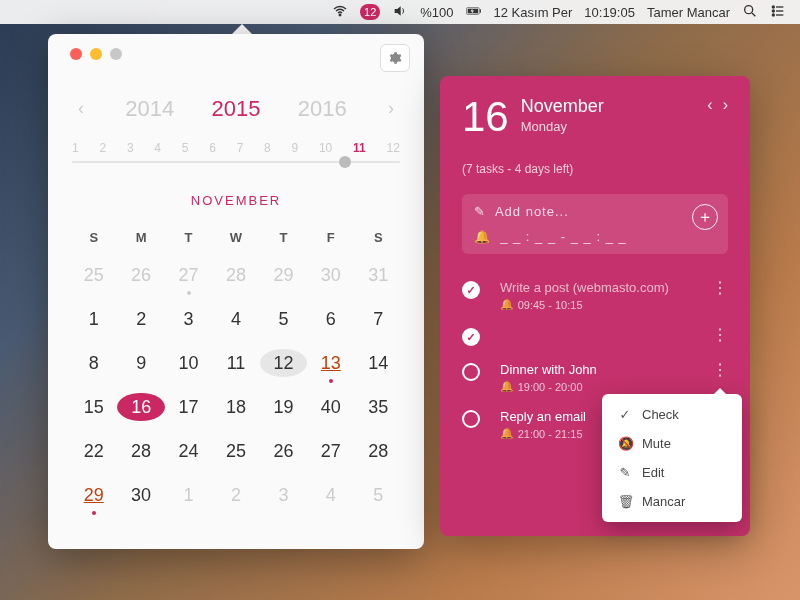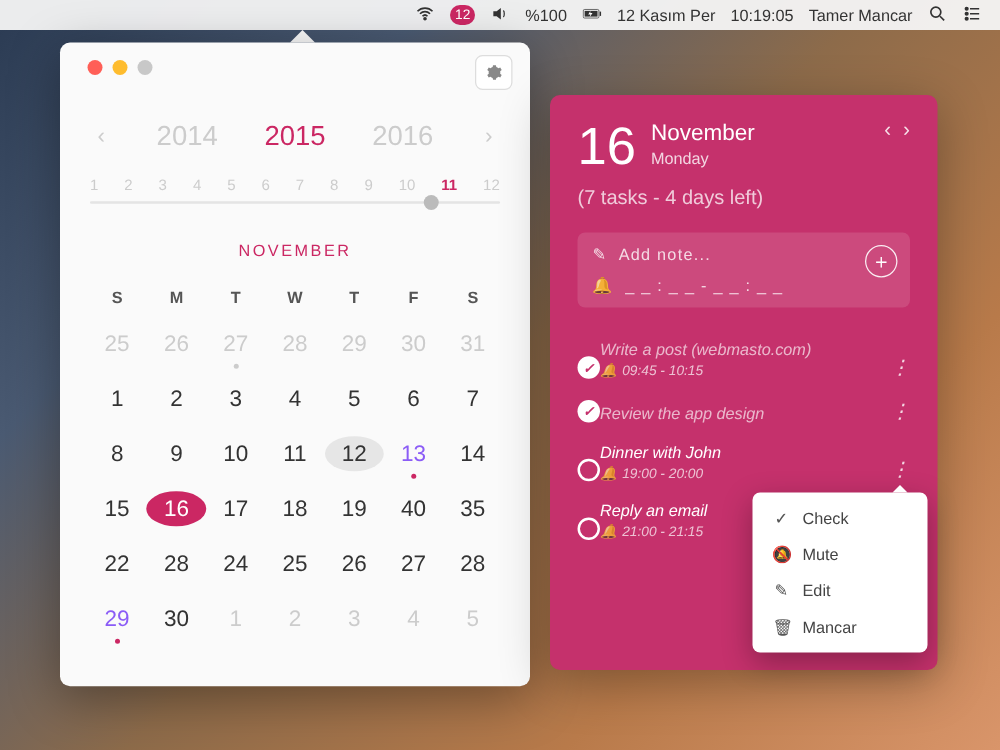--- a/index.html
+++ b/index.html
@@ -52,45 +52,45 @@
 .monthlabel { text-align:center; color:#cb2763; letter-spacing:2px; font-size:13px; font-weight:500; margin-top:30px;}
 .dowrow { display:flex; margin-top:22px;}
 .dowrow span, .week span { flex:1; text-align:center; }
 .dowrow span { font-size:13px; color:#555; font-weight:600;}
 .weeks { margin-top:6px;}
 .week { display:flex; margin-top:16px;}
 .week span { font-size:18px; color:#333; position:relative; height:28px; display:flex;align-items:center;justify-content:center;}
 .week span.other { color:#ccc;}
 .week span.today { background:#e6e6e6; border-radius:50%; width:28px; margin:0 auto;}
 .week span.sel { background:#cb2763; color:#fff; border-radius:50%; width:28px; margin:0 auto;}
-.week span.sunred { color:#8b5cf6;}
+.week span.sunred { color:#c2410c;text-decoration:underline;}
 .week span .dot { position:absolute; bottom:-6px; left:50%; transform:translateX(-50%); width:4px;height:4px;border-radius:50%;}
 .dot.pink{background:#cb2763;} .dot.grey{background:#ccc;}
 
 .tasks {
   position:absolute; top:76px; left:440px;
   width:310px; height:460px; background:#c5316c; border-radius:8px;
   box-shadow:0 10px 40px rgba(0,0,0,.3);
   color:#fff; padding:20px 22px;
 }
 .tasks .header { display:flex; align-items:flex-start; }
 .tasks .bignum { font-size:42px; font-weight:300; line-height:1;}
 .tasks .datebox { margin-left:12px; }
 .tasks .datebox .m { font-size:18px; font-weight:300;}
 .tasks .datebox .d { font-size:13px; opacity:.8; margin-top:2px;}
 .tasks .navchev { margin-left:auto; display:flex; gap:10px; font-size:16px; opacity:.85; cursor:pointer;}
-.tasks .sub { font-size:16px; opacity:.75; margin-top:12px;}
+.tasks .sub { font-size:12px; opacity:.75; margin-top:24px;}
 .addbox { margin-top:18px; background:rgba(255,255,255,.12); border-radius:6px; padding:10px 12px; position:relative;}
 .addline { display:flex; align-items:center; gap:10px; font-size:13px; color:rgba(255,255,255,.8);}
 .addline + .addline { margin-top:10px; }
 .addline .ph { letter-spacing:1px; }
 .plusbtn { position:absolute; right:10px; top:10px; width:26px;height:26px;border-radius:50%;
   border:1.5px solid rgba(255,255,255,.9); display:flex;align-items:center;justify-content:center;cursor:pointer;}
 .tasklist { margin-top:18px;}
-.task { display:flex; align-items:flex-end; gap:0; padding:8px 0; position:relative;font-style:italic;}
+.task { display:flex; align-items:flex-start; gap:20px; padding:8px 0; position:relative;}
 .task .chk { width:18px;height:18px;border-radius:50%; flex-shrink:0; margin-top:1px;}
 .chk.done{background:#fff;display:flex;align-items:center;justify-content:center;}
 .chk.done::after{content:"✓";color:#c5316c;font-size:11px;font-weight:bold;}
 .chk.open{border:2px solid #fff;}
 .task .body .title{font-size:13px;}
 .task.done .title{opacity:.65;}
 .task .body .time{font-size:11px;opacity:.7;margin-top:3px;display:flex;align-items:center;gap:4px;}
 .task .more{margin-left:auto;color:rgba(255,255,255,.8);cursor:pointer;line-height:1;font-size:16px;}
 
 .ctxmenu {
@@ -295,23 +295,20 @@
           <div class="title">Write a post  (webmasto.com)</div>
           <div class="time">
             <span>🔔</span>
             <span>09:45 - 10:15</span>
           </div>
         </div>
         <div class="more">⋮</div>
       </div>
       <div class="task done">
         <div class="chk done"></div>
-        <div class="body">
-          <div class="title">Review the app design</div>
-        </div>
         <div class="more">⋮</div>
       </div>
       <div class="task">
         <div class="chk open"></div>
         <div class="body">
           <div class="title">Dinner with John</div>
           <div class="time">
             <span>🔔</span>
             <span>19:00 - 20:00</span>
           </div>

